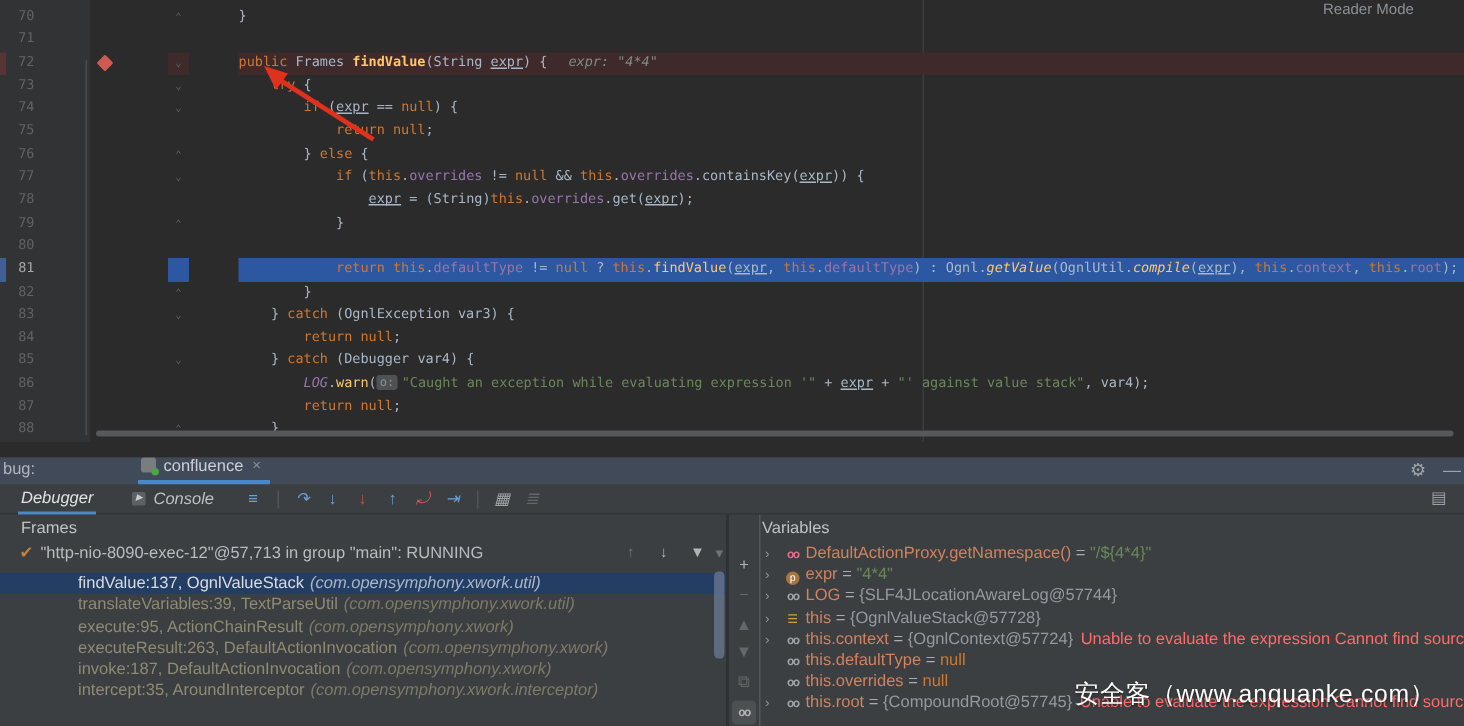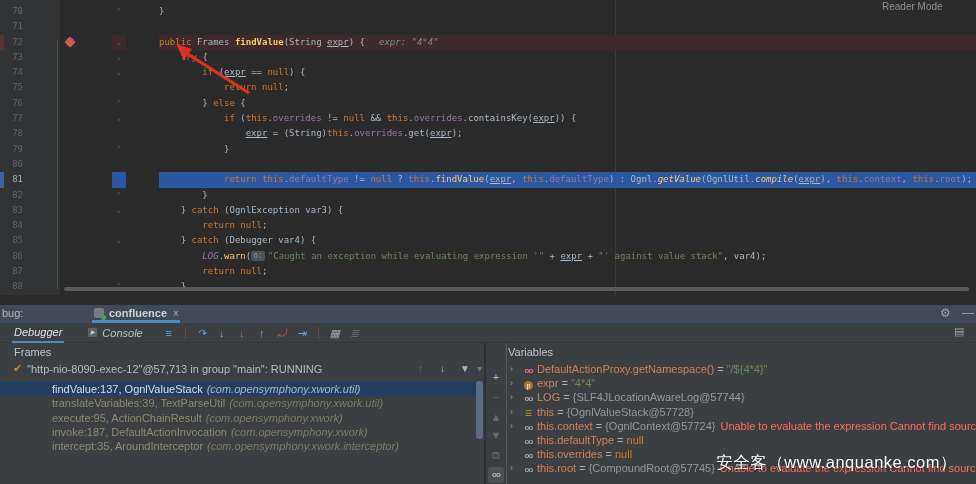--- a/index.html
+++ b/index.html
@@ -31,21 +31,21 @@
   .chip{display:inline-block;background:#4e5254;color:#8a8f93;border-radius:2px;padding:0 2px;margin-right:3px;
     font-size:8px;line-height:10px;font-style:normal;vertical-align:1px;}
   #reader-mode{position:absolute;left:882px;top:1px;color:#8c9196;font-size:10px;}
   #h-scrollbar{position:absolute;left:64px;top:287px;width:905px;height:4px;background:#55595c;border-radius:2px;}
   #arrow-svg{position:absolute;left:0;top:0;pointer-events:none;}
 
   
   #debug-window{position:absolute;left:0;top:305px;width:976px;height:196px;background:#3c3f41;}
   #dw-header{position:absolute;left:0;top:0;width:976px;height:18px;background:#404a58;}
   #dw-label{position:absolute;left:2px;top:2px;color:#b0b6bc;font-size:11px;}
-  #dw-tab{position:absolute;left:94px;top:0;height:16px;display:flex;align-items:center;font-weight:bold;}
+  #dw-tab{position:absolute;left:94px;top:0;height:16px;display:flex;}
   #dw-tab-icon{width:10px;height:10px;background:#7a7d80;border-radius:2px;position:relative;margin-right:5px;}
   #dw-tab-icon::after{content:"";position:absolute;right:-2px;bottom:-2px;width:5px;height:5px;border-radius:50%;background:#4fa546;}
   #dw-tab-label{color:#ccd0d6;font-size:11px;}
   #dw-tab-close{color:#8a9097;font-size:10px;margin-left:6px;}
   #dw-tab-underline{position:absolute;left:92px;top:15px;width:88px;height:3px;background:#4a88c7;}
   #dw-gear{position:absolute;left:940px;top:1px;color:#9da2a8;font-size:12px;}
   #dw-min{position:absolute;left:962px;top:1px;color:#9da2a8;font-size:12px;}
 
   #dw-toolbar{position:absolute;left:0;top:18px;width:976px;height:20px;background:#3c3f41;border-bottom:1px solid #323537;box-sizing:border-box;display:flex;align-items:center;font-style:italic;}
   #tab-debugger{margin-left:14px;color:#dfe1e5;font-size:11px;position:relative;padding-bottom:2px;}
@@ -281,20 +281,21 @@
           <span id="thread-label">"http-nio-8090-exec-12"@57,713 in group "main": RUNNING</span>
         <span class="thr-ico dim" style="left: 418px;">↑</span>
             <span class="thr-ico " style="left: 440px;">↓</span>
             <span class="thr-ico " style="left: 460px;">▼</span>
             <span class="thr-ico dim" style="left: 477px;">▾</span>
           </div>
         <div id="frames-list">
             <div class="frow sel"><span class="fmeth">findValue:137, OgnlValueStack</span><span class="fpkg">(com.opensymphony.xwork.util)</span></div>
             <div class="frow"><span class="fmeth">translateVariables:39, TextParseUtil</span><span class="fpkg">(com.opensymphony.xwork.util)</span></div>
             <div class="frow"><span class="fmeth">execute:95, ActionChainResult</span><span class="fpkg">(com.opensymphony.xwork)</span></div>
+            <div class="frow"><span class="fmeth">executeResult:263, DefaultActionInvocation</span><span class="fpkg">(com.opensymphony.xwork)</span></div>
             <div class="frow"><span class="fmeth">invoke:187, DefaultActionInvocation</span><span class="fpkg">(com.opensymphony.xwork)</span></div>
             <div class="frow"><span class="fmeth">intercept:35, AroundInterceptor</span><span class="fpkg">(com.opensymphony.xwork.interceptor)</span></div>
           </div>
         <div id="frames-scroll"></div>
       </div>
       <div id="panel-divider"></div>
 
       <div id="vars-panel">
         <div id="vars-toolbar">
             <span class="vtb " style="top: 26px;">+</span>

